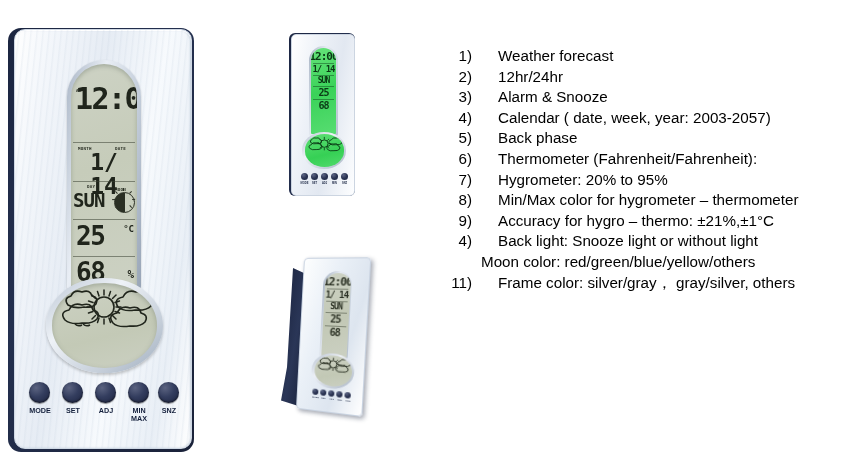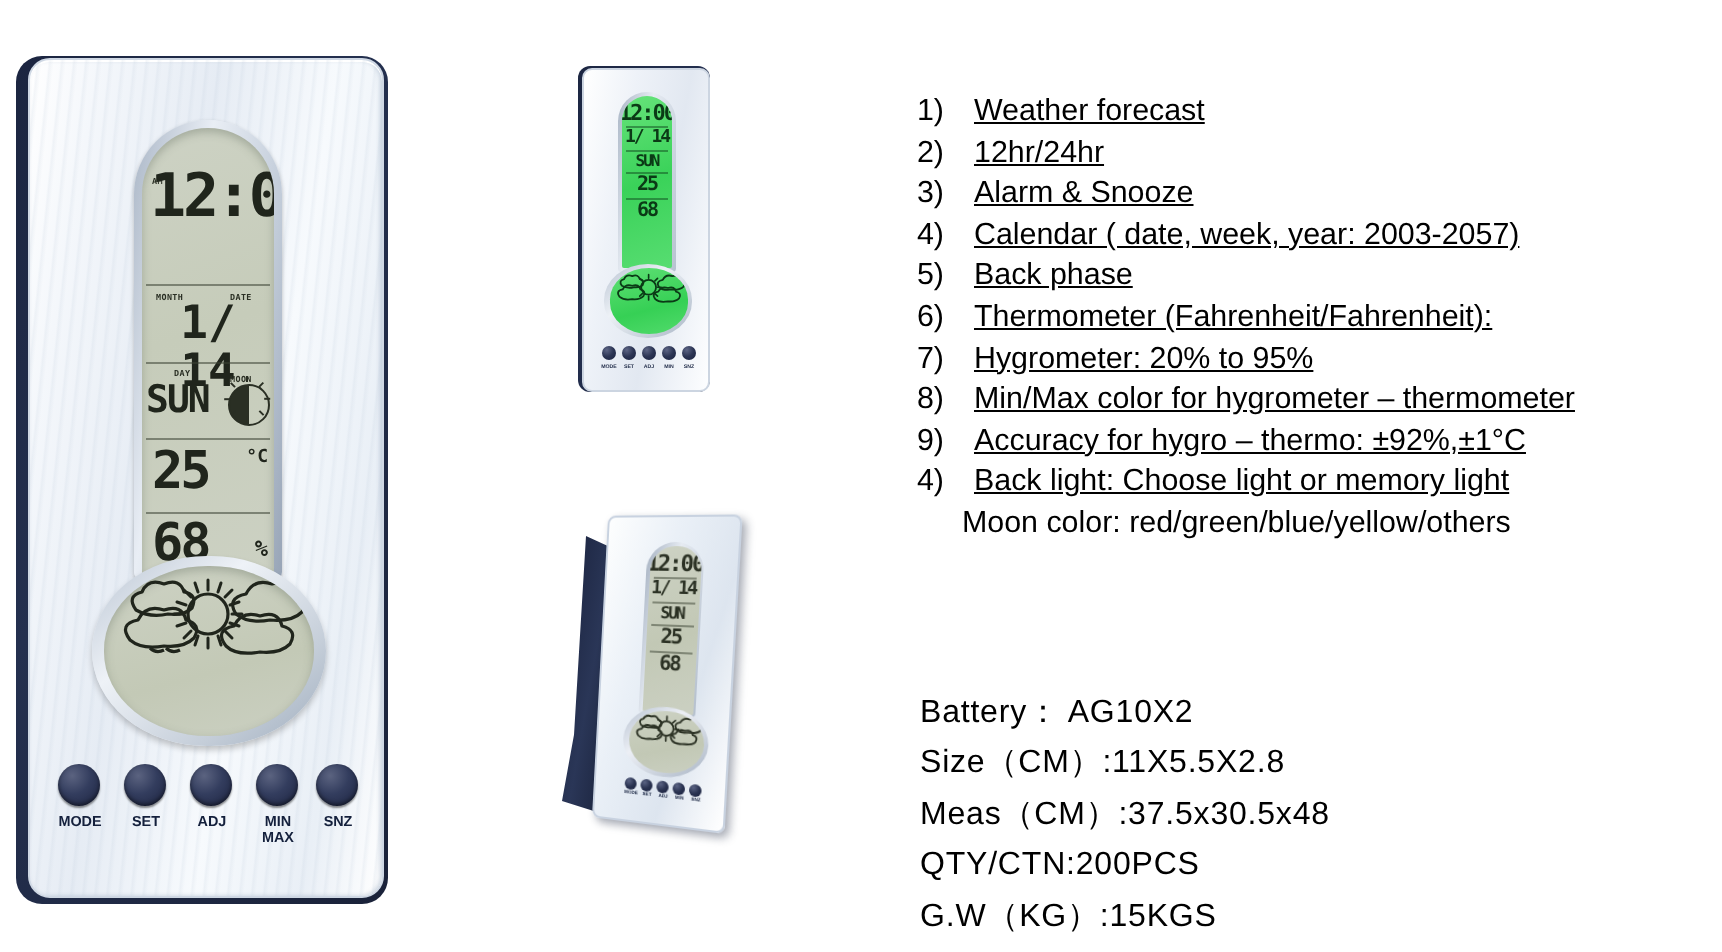--- a/index.html
+++ b/index.html
@@ -11,21 +11,21 @@
 
   
   .txtcol{position:absolute;left:444px;top:0;width:417px;height:476px;}
   .title{
     position:absolute;left:2px;top:4px;
     font-size:27px;font-weight:bold;letter-spacing:0px;line-height:30px;
   }
   .fnlist{position:absolute;left:0px;top:46px;width:417px;}
   .fnrow{display:flex;align-items:flex-start;font-size:15.2px;line-height:20.6px;}
   .fnnum{width:28px;text-align:right;flex:0 0 28px;}
-  .fntext{margin-left:15px;flex:1 1 auto;white-space:nowrap;text-decoration:underline;}
+  .fntext{margin-left:26px;flex:1 1 auto;white-space:nowrap;}
   .fnsub{margin-left:37px;font-size:15.2px;line-height:20.6px;white-space:nowrap;}
 
   .speccol{position:absolute;left:16px;top:344px;width:400px;}
   .specrow{font-size:16px;line-height:25.4px;letter-spacing:0.4px;white-space:nowrap;}
 
   
   .dev1{position:absolute;left:8px;top:28px;width:186px;height:424px;}
   .dev1 .shadowcase{
     position:absolute;left:0;top:0;width:186px;height:424px;border-radius:13px;
     background:linear-gradient(120deg,#1b2540 0%,#24304f 40%,#1a2239 100%);
@@ -440,31 +440,28 @@
       <div class="fnrow">
         <span class="fnnum">7)</span>
         <span class="fntext">Hygrometer: 20% to 95%</span>
       </div>
       <div class="fnrow">
         <span class="fnnum">8)</span>
         <span class="fntext">Min/Max color for hygrometer – thermometer</span>
       </div>
       <div class="fnrow">
         <span class="fnnum">9)</span>
-        <span class="fntext">Accuracy for hygro – thermo: ±92%,±1°C</span>
+        <span class="fntext">Accuracy for hygro – thermo: ±21%,±1°C</span>
       </div>
       <div class="fnrow">
         <span class="fnnum">4)</span>
-        <span class="fntext">Back light: Choose light or memory light</span>
+        <span class="fntext">Back light: Snooze light or without light</span>
       </div>
       <div class="fnsub">Moon color: red/green/blue/yellow/others</div>
+      <div class="fnrow">
+        <span class="fnnum">11)</span>
+        <span class="fntext">Frame color: silver/gray，  gray/silver, others</span>
+      </div>
     </div>
 
-    <div class="speccol">
-      <div class="specrow">Battery：  AG10X2</div>
-      <div class="specrow">Size（CM）:11X5.5X2.8</div>
-      <div class="specrow">Meas（CM）:37.5x30.5x48</div>
-      <div class="specrow">QTY/CTN:200PCS</div>
-      <div class="specrow">G.W（KG）:15KGS</div>
-    </div>
   </div>
 
 </div>
 
 </body></html>

